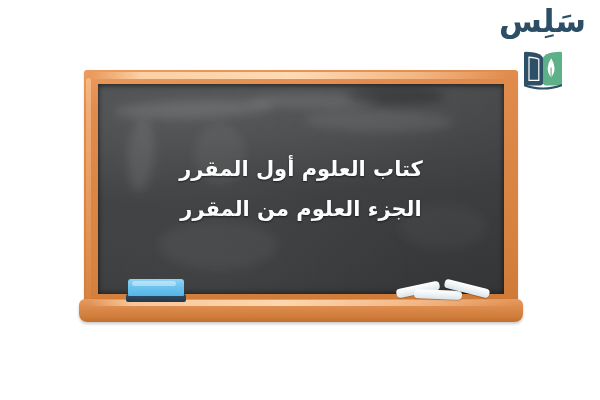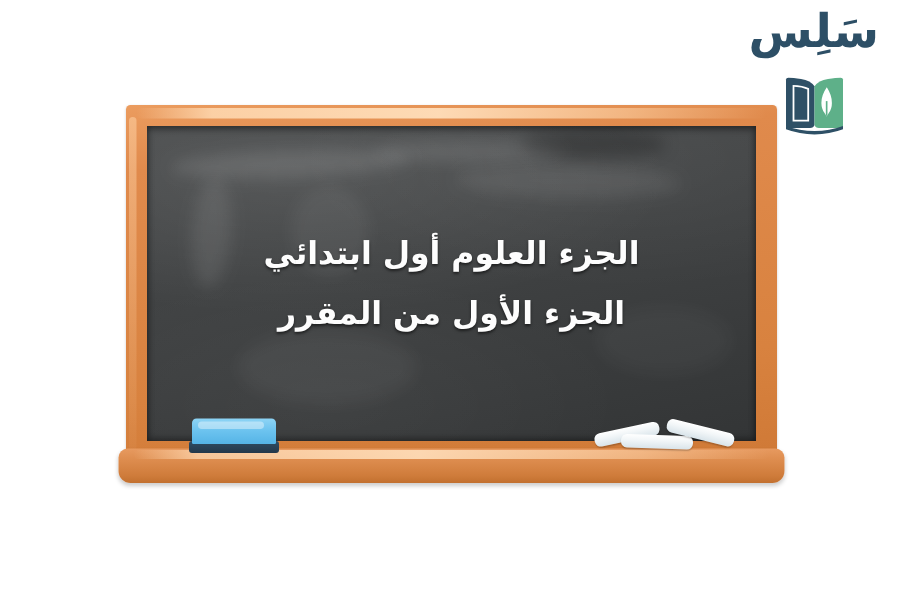--- a/index.html
+++ b/index.html
@@ -261,22 +261,22 @@
       <div class="smudge" id="smudge-a"></div>
       <div class="smudge" id="smudge-b"></div>
       <div class="smudge" id="smudge-c"></div>
       <div class="smudge" id="smudge-d"></div>
       <div class="smudge" id="smudge-e"></div>
       <div class="smudge" id="smudge-f"></div>
       <div class="smudge" id="smudge-g"></div>
       <div class="smudge" id="smudge-h"></div>
 
       <div id="board-text">
-        <div class="board-line">الجزء العلوم أول ابتدائي</div>
-        <div class="board-line">الجزء الأول من المقرر</div>
+        <div class="board-line">كتاب العلوم أول المقرر</div>
+        <div class="board-line">الجزء العلوم من المقرر</div>
       </div>
     </div>
 
     <div id="ledge">
       <div id="ledge-highlight"></div>
     </div>
 
     <div id="eraser">
       <div id="eraser-base"></div>
       <div id="eraser-body">

